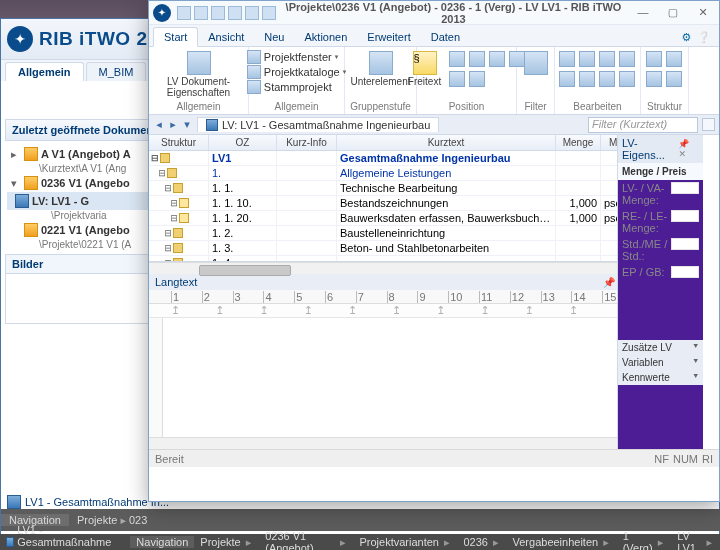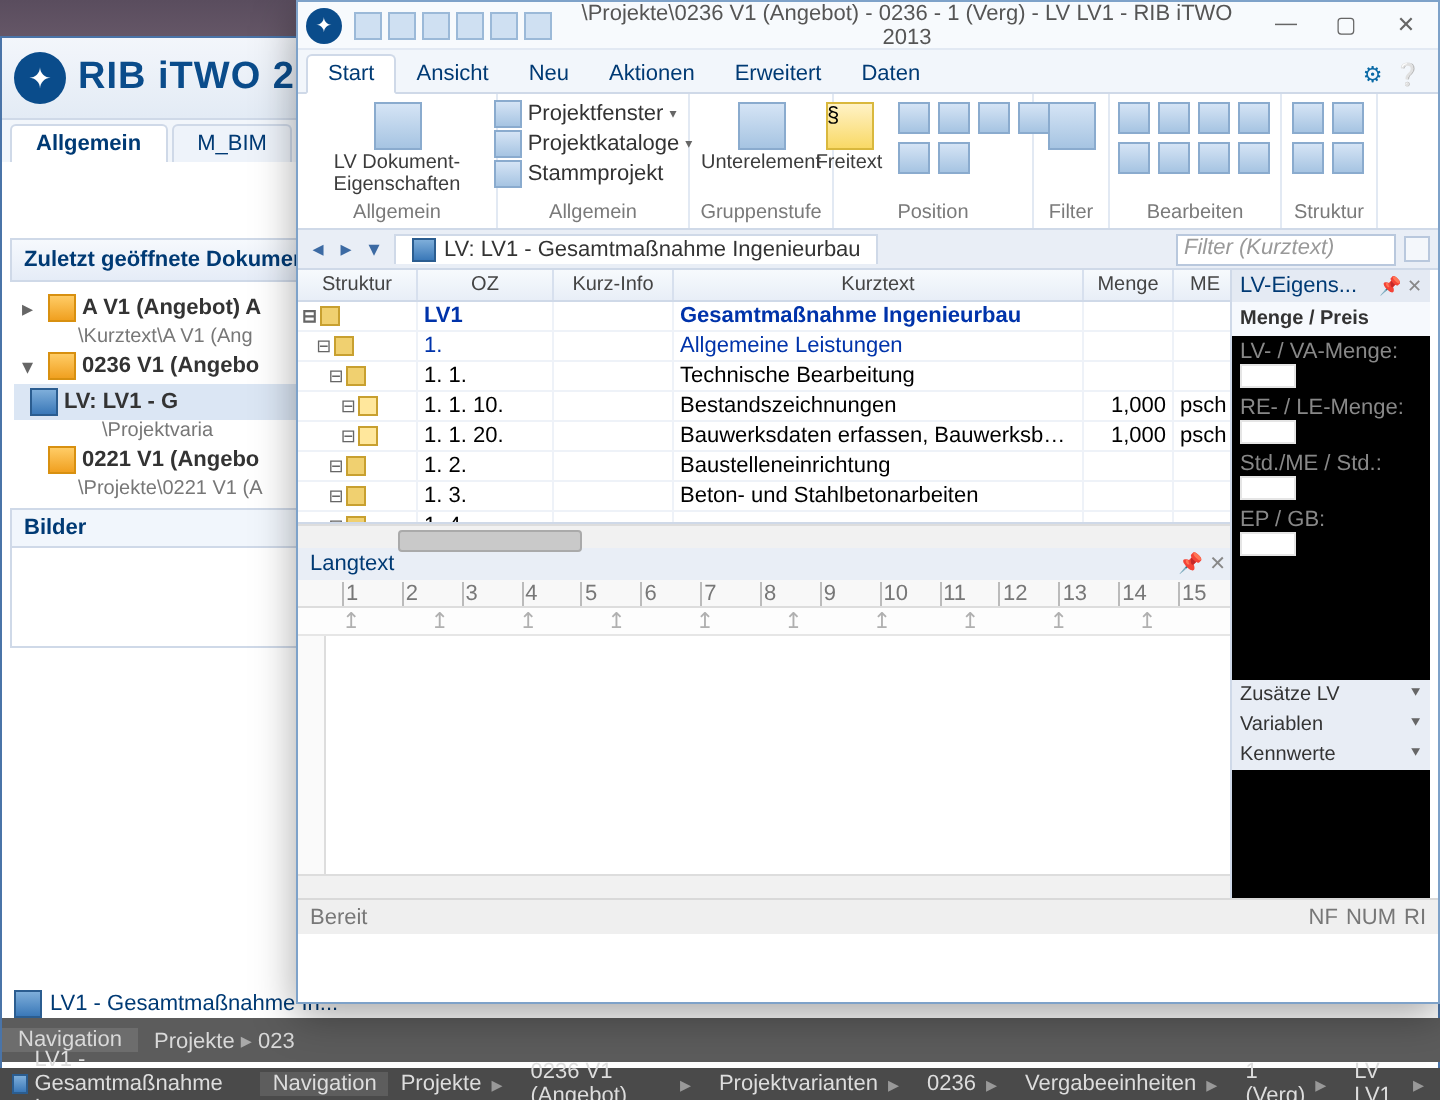--- a/index.html
+++ b/index.html
@@ -38,21 +38,21 @@
 .breadcrumb2 { position:absolute; left:0; bottom:0; width:720px; height:16px; background:#4a4a4a; display:flex; align-items:center; color:#ddd; font-size:10px;}
 .crumb2 { padding:0 6px; display:flex; align-items:center; gap:3px;}
 .crumb2-sep::after { content:"▸"; color:#999; padding:0 2px;}
 
 
 .inner-window { position:absolute; left:148px; top:0; width:572px; height:502px; background:#fff; border:1px solid #7ea2c9; box-shadow:0 6px 20px rgba(0,0,0,0.35); }
 .iw-titlebar { height:24px; background:#f7fafd; display:flex; align-items:center; padding:0 4px; gap:6px; border-bottom:1px solid #e2e9f3;}
 .iw-logo { width:18px; height:18px; background:#0a4c8b; border-radius:50%; color:#fff; display:flex; align-items:center; justify-content:center; font-size:10px;}
 .iw-qat { display:flex; gap:3px; }
 .qat-ico { width:14px; height:14px; background:#cfe0f2; border:1px solid #9bb9d8; }
-.iw-title { flex:1; text-align:center; color:#555; font-size:11px; }
+.iw-title { flex:1; text-align:center; color:#555; font-size:11px;font-weight:bold; }
 .win-btns { display:flex; gap:6px; color:#666; }
 .win-btn { width:24px; text-align:center; cursor:default; }
 
 .iw-tabs { display:flex; background:#f2f6fb; padding:2px 4px 0 4px; border-bottom:1px solid #cfd9e8; align-items:flex-end;}
 .iw-tab { padding:3px 10px; color:#003a74; }
 .iw-tab.active { background:#fff; border:1px solid #cfd9e8; border-bottom:1px solid #fff; border-radius:3px 3px 0 0; margin-bottom:-1px;}
 .iw-gears { margin-left:auto; display:flex; gap:6px; padding:2px 4px; color:#0a6aa6;}
 
 .ribbon { display:flex; background:#fff; border-bottom:1px solid #cfd9e8; height:68px;}
 .rgroup { border-right:1px solid #e2e9f3; padding:2px 4px; display:flex; flex-direction:column; align-items:center; justify-content:flex-start; }
@@ -92,25 +92,25 @@
 
 .langtext-head { background:#e9eef6; padding:2px 6px; font-size:11px; color:#003a74; display:flex; align-items:center;}
 .langtext-head .pin { margin-left:auto; color:#888; font-size:10px;}
 .ruler { height:16px; background:#f8f8f8; border-bottom:1px solid #ddd; display:flex; padding-left:22px; overflow:hidden; font-size:8px; color:#777; align-items:flex-end;}
 .ruler span { width:35px; display:inline-block; border-left:1px solid #bbb; padding-left:1px;}
 .indent-row { height:14px; background:#fdfdfd; border-bottom:1px solid #e6e6e6; padding-left:22px; display:flex; gap:35px; color:#b0b0b0; font-size:9px;}
 .langtext-body { height:140px; background:#fff; }
 .langtext-body .left-gutter { width:14px; height:100%; border-right:1px solid #ddd; background:#fafafa;}
 .lang-scroll { height:14px; background:#f1f1f1; border-top:1px solid #ddd;}
 
-.side-right { position:absolute; right:4px; top:112px; width:100px; background:#000000; border-left:1px solid #cfd9e8; height:300px;}
+.side-right { position:absolute; right:16px; top:112px; width:86px; background:#4c1d95; border-left:1px solid #cfd9e8; height:300px;}
 .sr-head { background:#e4eaf3; padding:2px 4px; font-size:11px; color:#003a74; display:flex; align-items:center;}
 .sr-head .pin { margin-left:auto; color:#888; font-size:9px;}
 .sr-sub { padding:3px 4px; font-weight:bold; font-size:10px; color:#333; background:#f6f9fd;}
-.sr-row { display:flex; padding:2px 4px; font-size:10px; color:#888;flex-direction:column;}
+.sr-row { display:flex; padding:2px 4px; font-size:10px; color:#888;}
 .sr-row span:first-child { flex:1; }
 .sr-row .val { width:28px; height:12px; background:#fff; border:1px solid #e5e5e5;}
 .sr-cat { background:#e8edf5; padding:2px 4px; font-size:10px; color:#333; display:flex; }
 .sr-cat::after { content:"⯆"; margin-left:auto; color:#666; font-size:8px;}
 
 .iw-status { height:18px; background:#efefef; border-top:1px solid #d9d9d9; display:flex; align-items:center; padding:0 6px; color:#777; font-size:10px;}
 .iw-status .caps { margin-left:auto; display:flex; gap:4px;}
 </style>
 </head>
 <body>

